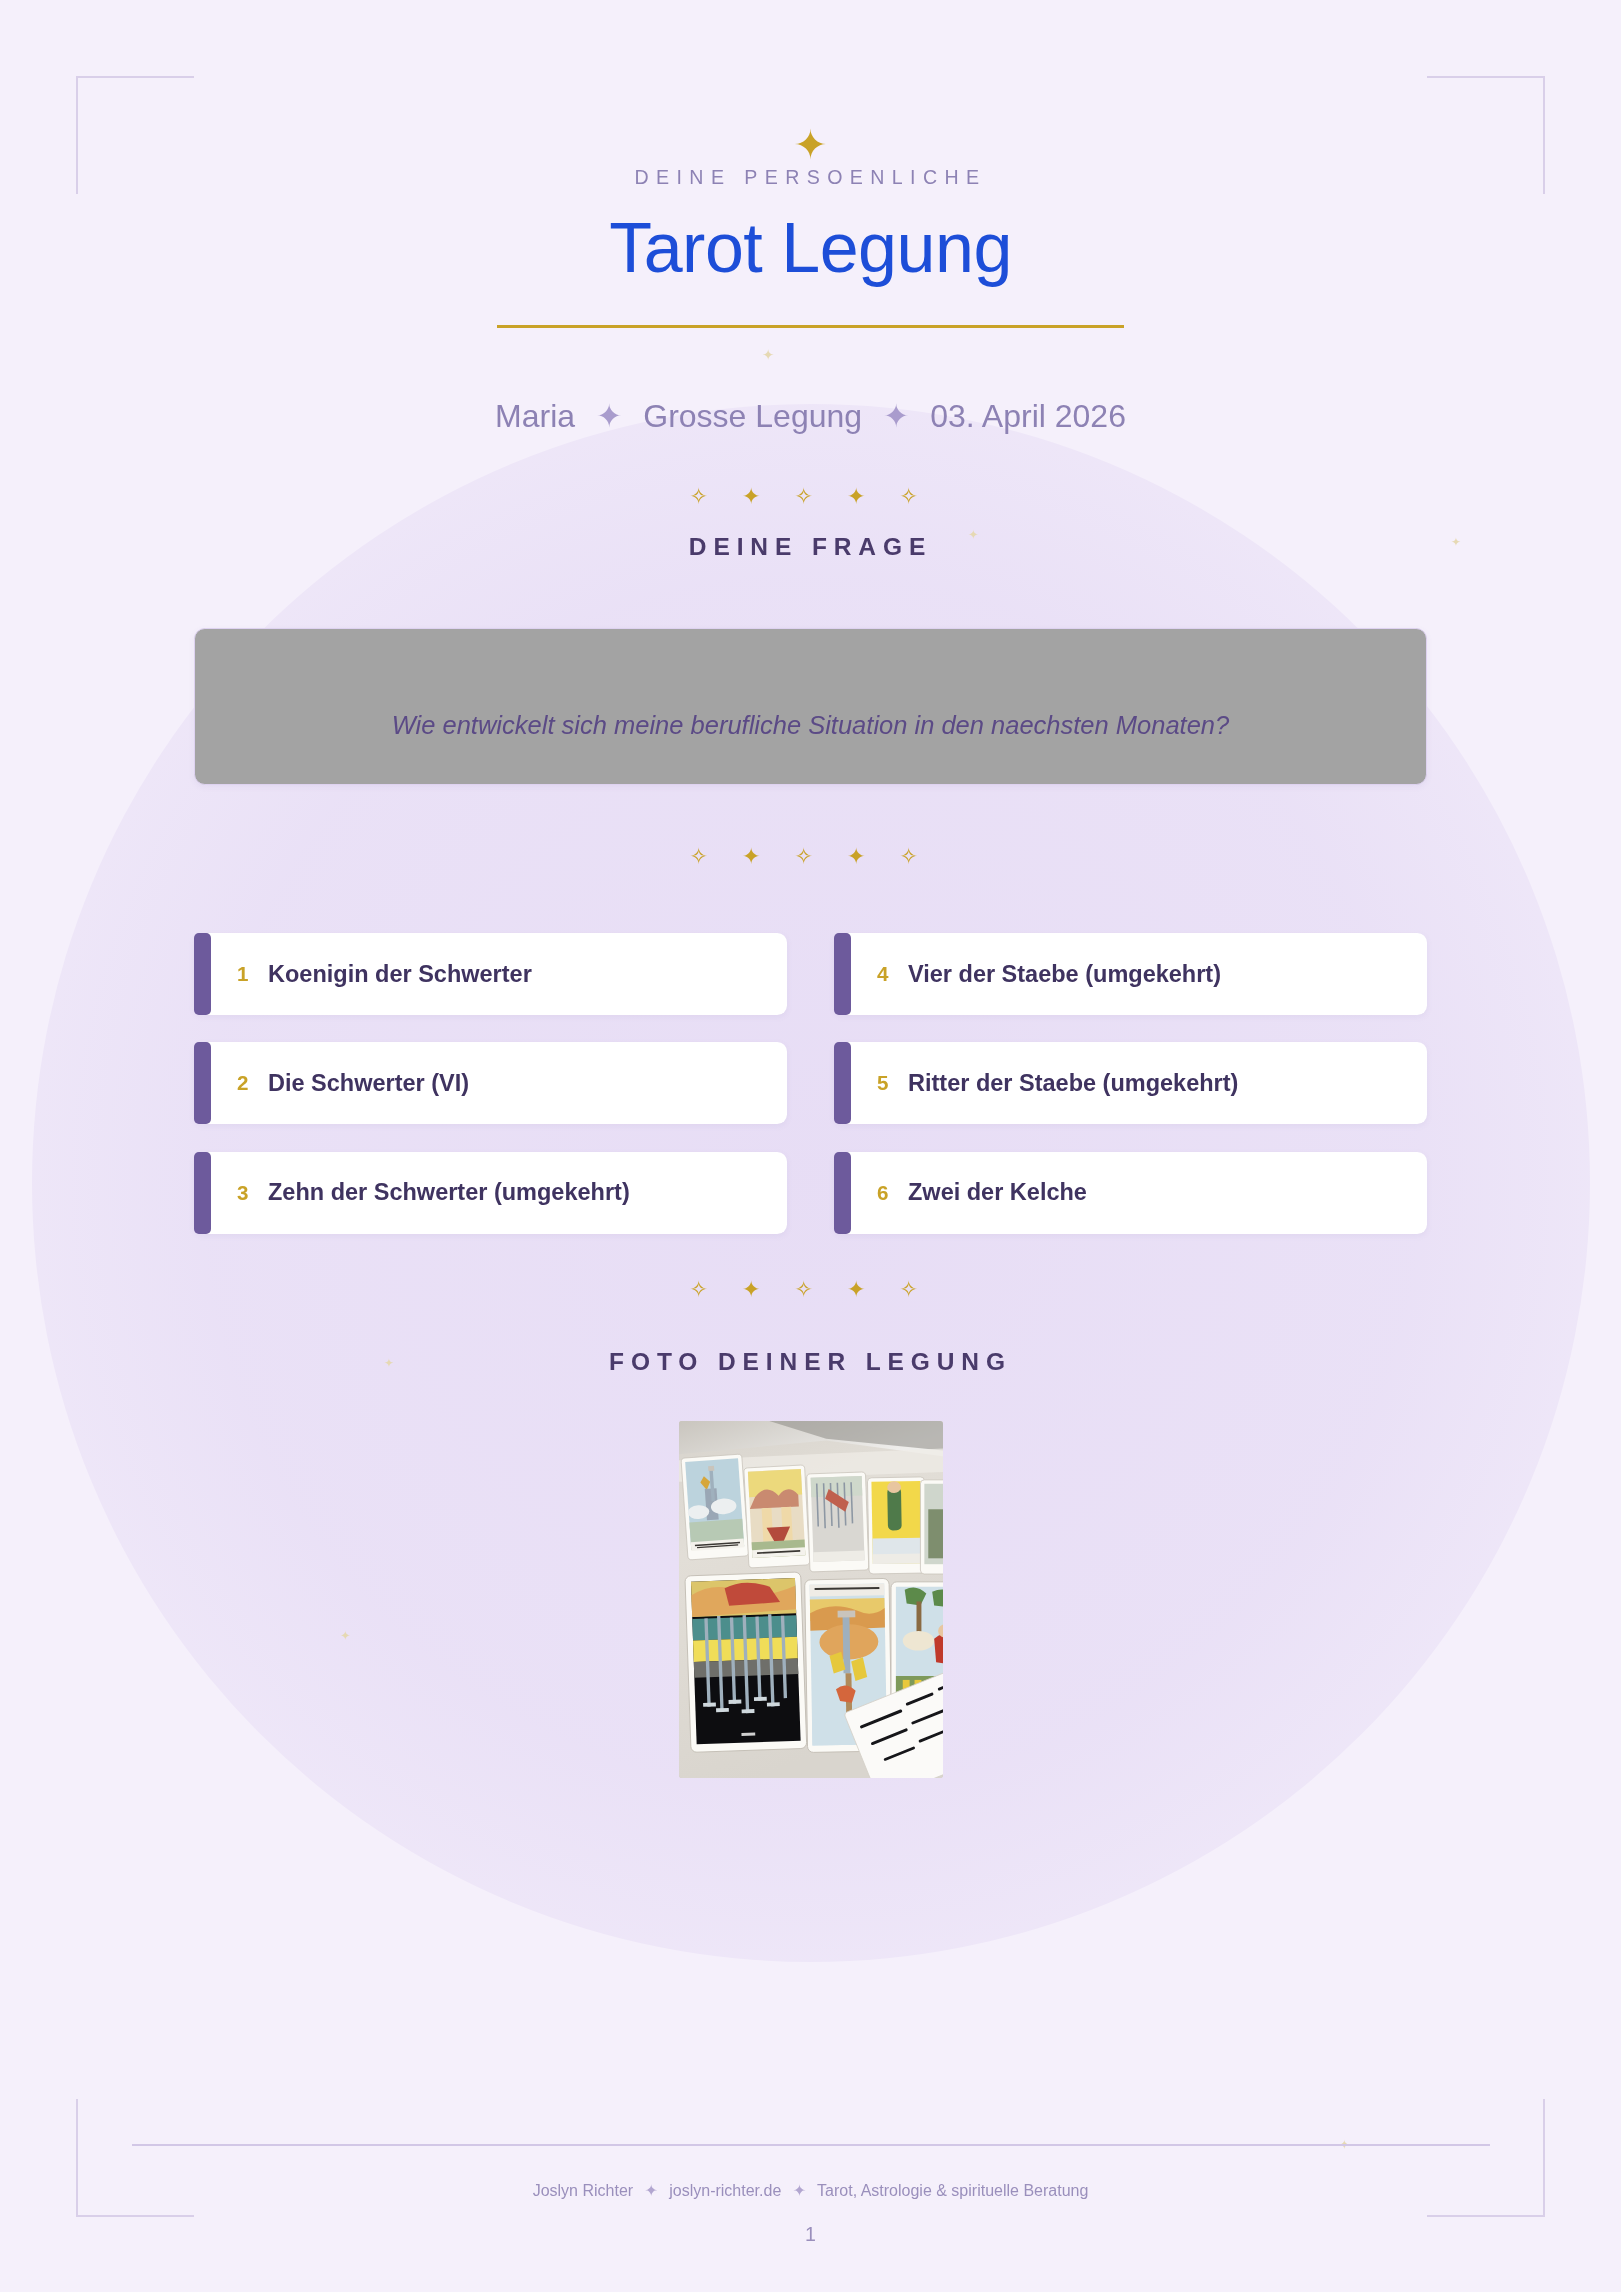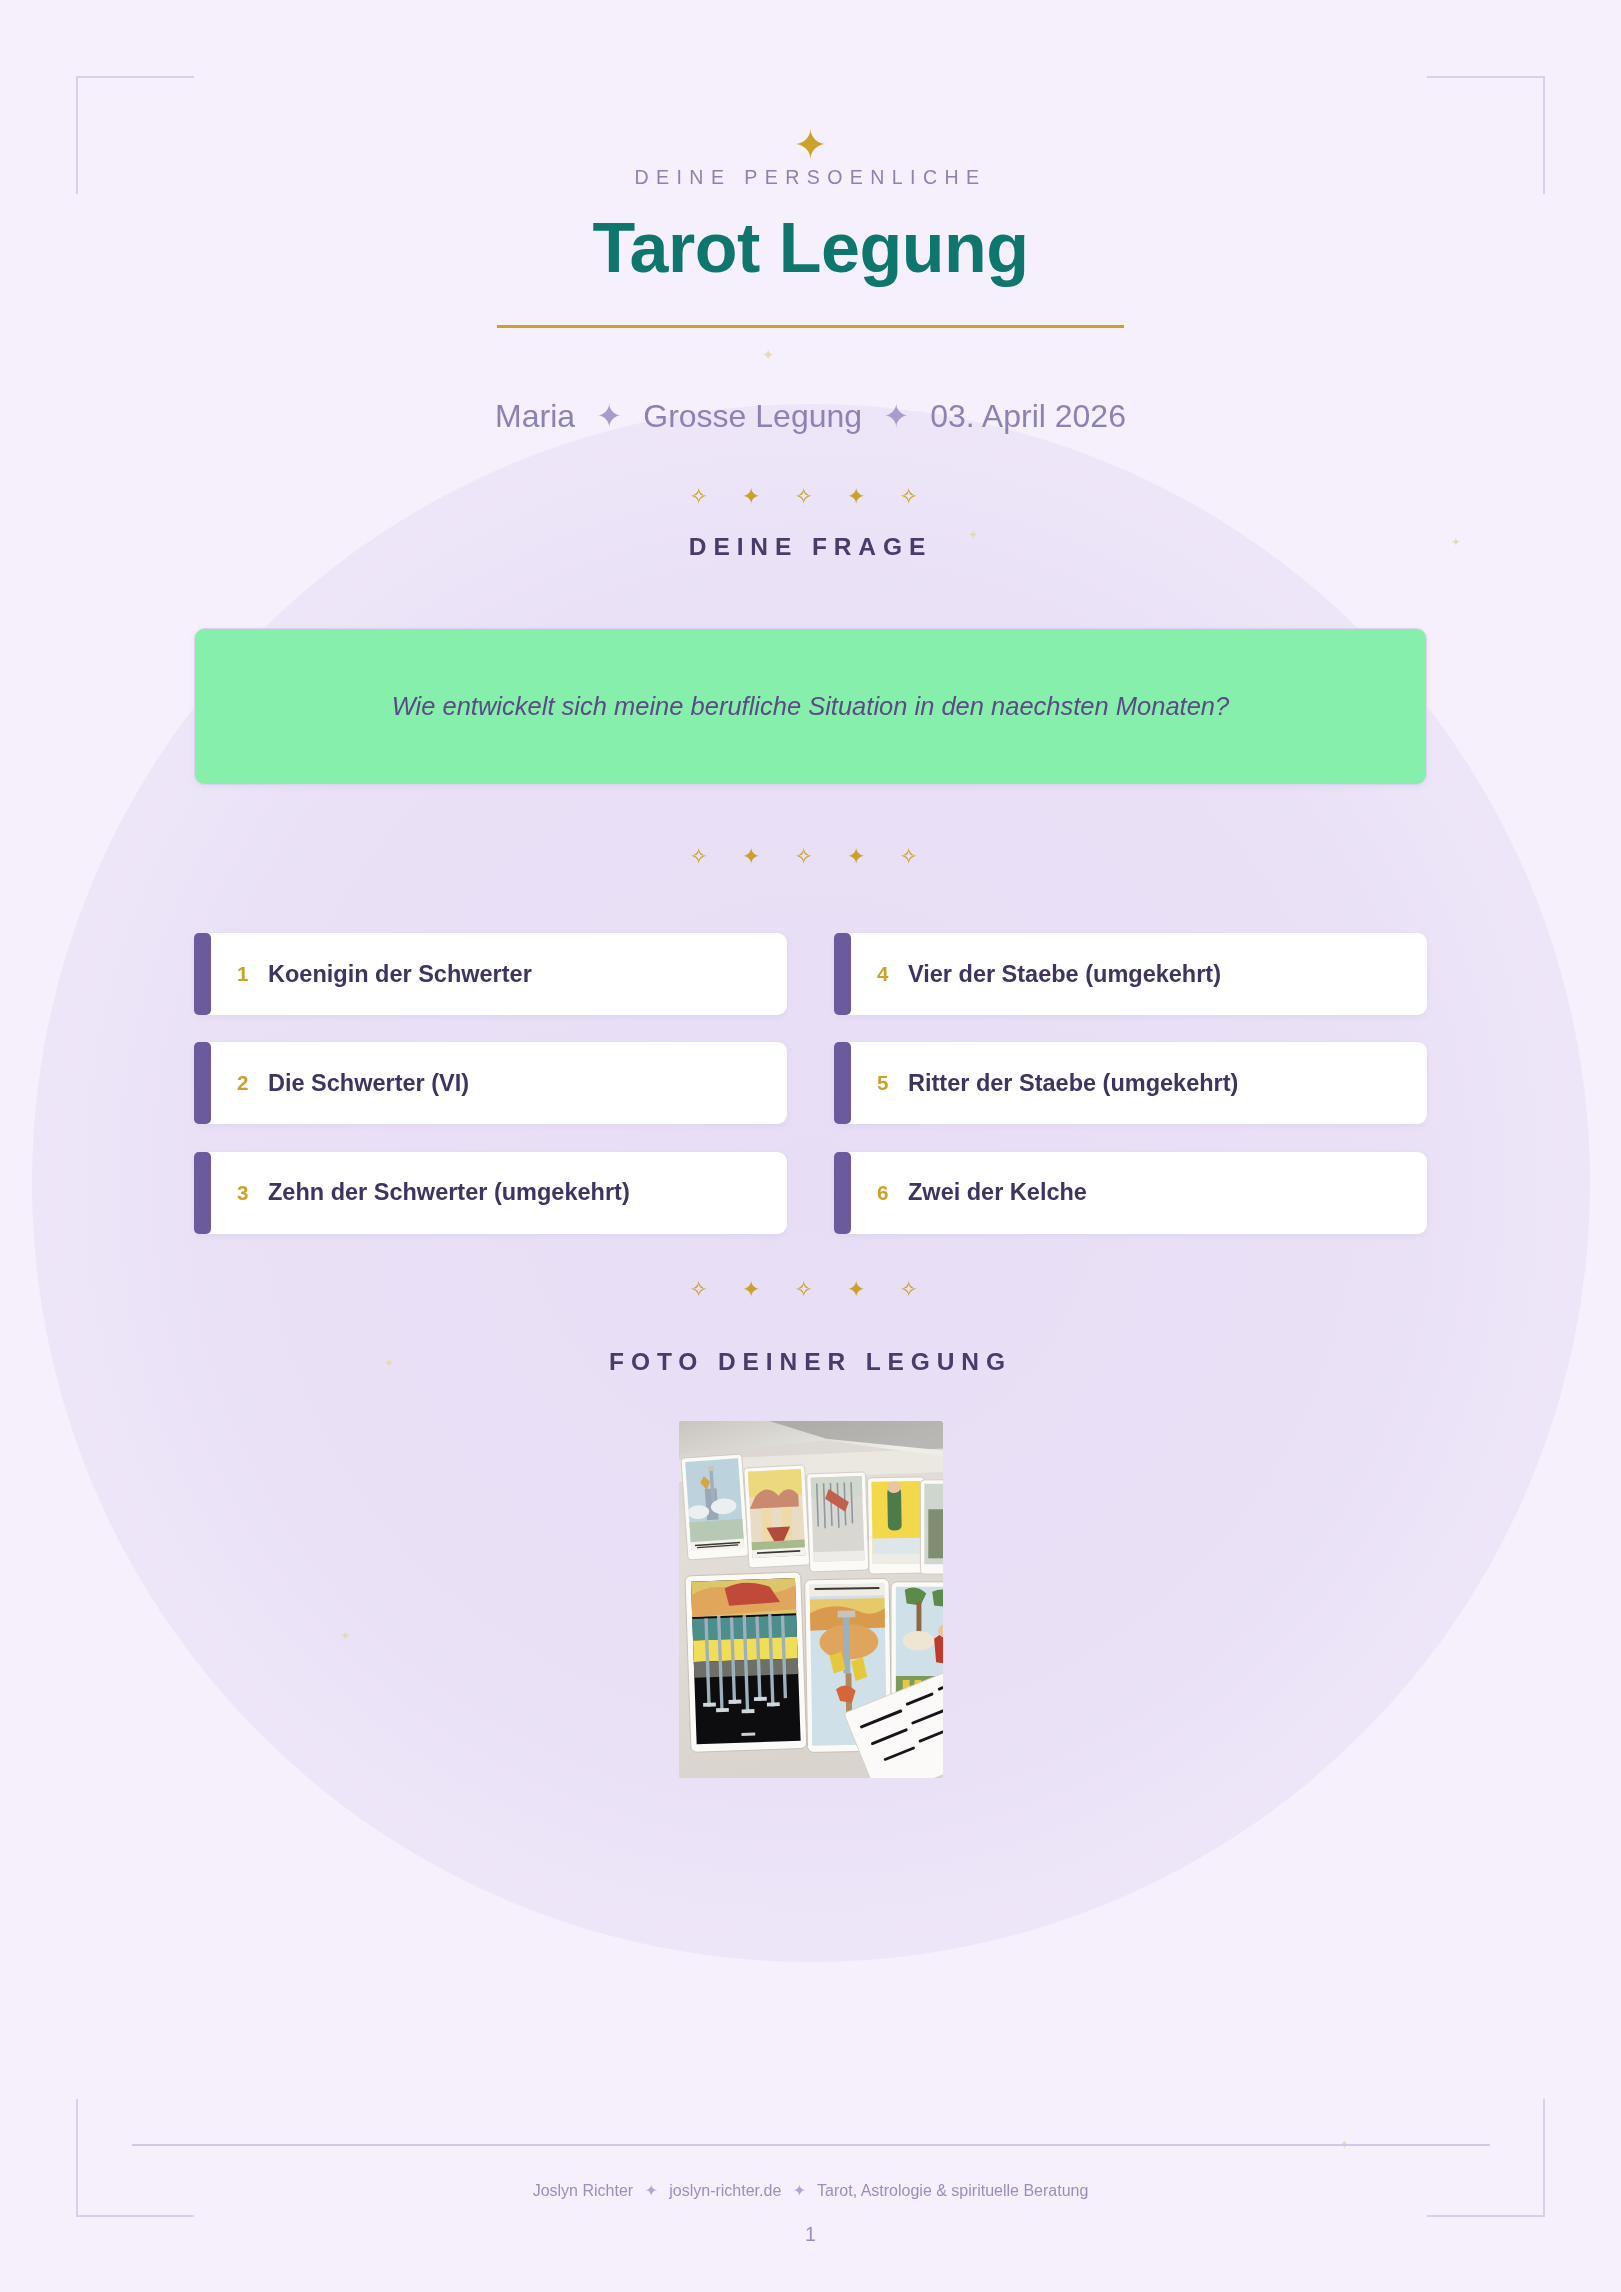--- a/index.html
+++ b/index.html
@@ -77,22 +77,22 @@
     font-size: 19.6px;
     letter-spacing: 7.4px;
     color: #8d82b4;
     font-weight: 400;
   }
 
   .title {
     margin-top: 21.6px;
     text-align: center;
     font-size: 70px;
-    font-weight: 700;
-    color: #0f766e;
+    font-weight: 400;
+    color: #1d4ed8;
     letter-spacing: -0.5px;
     line-height: 1.08;
   }
 
   .gold-rule {
     width: 627px;
     height: 2.9px;
     background: #c9a227;
     margin: 39px auto 0;
   }
@@ -117,26 +117,26 @@
   .section-heading {
     text-align: center;
     font-size: 24.5px;
     font-weight: 700;
     letter-spacing: 6.9px;
     color: #4a3b6b;
   }
 
   .question-card {
     margin-top: 67px;
-    background: #86efac;
+    background: #a3a3a3;
     border: 1.5px solid #ded2f0;
     border-radius: 10.8px;
     min-height: 157px;
     display: flex;
-    align-items: center;
+    align-items: flex-end;
     justify-content: center;
     padding: 39px 59px;
     box-shadow: 0 2px 6.9px rgba(120,100,170,0.07);
   }
   .question-text {
     font-size: 25.5px;
     font-style: italic;
     color: #5b4a86;
     text-align: center;
     line-height: 1.5;

